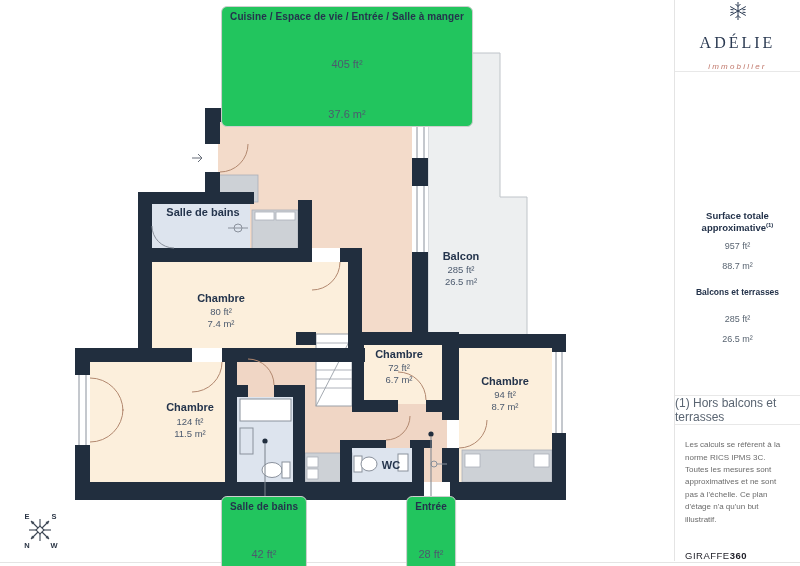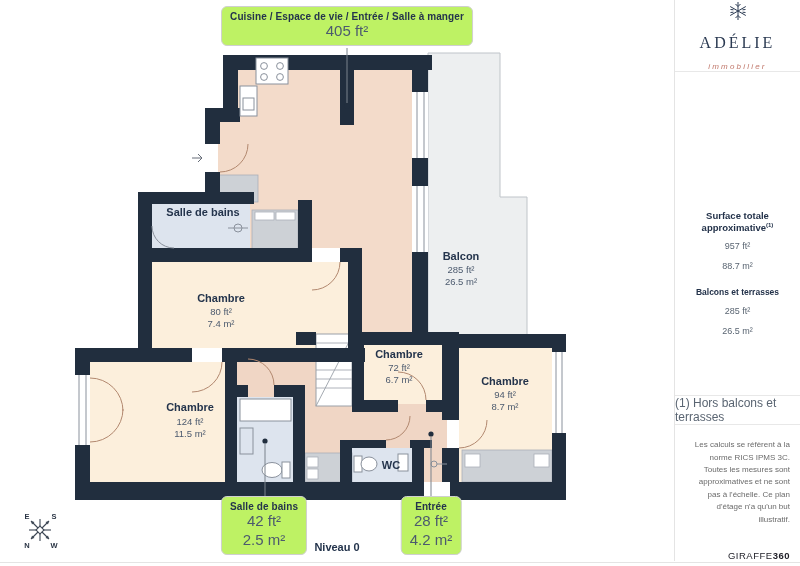--- a/index.html
+++ b/index.html
@@ -5,47 +5,47 @@
   html,body{margin:0;padding:0;}
   body{
     width:800px;height:566px;position:relative;background:#ffffff;
     font-family:"Liberation Sans", sans-serif;overflow:hidden;
     -webkit-font-smoothing:antialiased;
   }
   .plan-area{position:absolute;left:0;top:0;width:674px;height:566px;}
   .plan-svg{position:absolute;left:0;top:0;}
   
   .callout{
-    position:absolute;background:#bef264;border:1px solid #cfcfcf;border-radius:6px;
+    position:absolute;background:#22c55e;border:1px solid #cfcfcf;border-radius:6px;
     padding:4px 8px;text-align:center;color:#24344c;z-index:5;white-space:nowrap;
   }
   .callout .c-title{font-weight:bold;font-size:10px;letter-spacing:.1px;}
-  .callout .c-val{font-size:15px;color:#4c5a6e;line-height:1.25;}
+  .callout .c-val{font-size:11px;color:#4c5a6e;line-height:1.25;margin-top:36px;}
   .level-label{
     position:absolute;left:0;top:541px;width:674px;text-align:center;
     font-size:11px;font-weight:bold;color:#24344c;
   }
   
   .sidebar{
     position:absolute;right:0;top:0;width:125px;height:561px;background:#fff;
     border-left:1px solid #e4e4e4;display:flex;flex-direction:column;
   }
   .sb-logo{height:83px;border-bottom:1px solid #e8e8e8;display:flex;flex-direction:column;
     align-items:center;justify-content:center;gap:10px;}
   .brand-name{font-family:"Liberation Serif", serif;font-size:16px;letter-spacing:3px;
     color:#2b3a52;margin-top:2px;}
   .brand-tagline{font-size:8px;letter-spacing:2.2px;color:#c1786b;font-style:italic;}
   .sb-mid{height:366px;border-bottom:1px solid #e8e8e8;text-align:center;padding-top:138px;box-sizing:border-box;}
   .surface-title{font-size:9.5px;font-weight:bold;color:#23324a;line-height:1.3;padding:0 4px;}
   .surface-title sup{font-size:6px;}
   .sb-val{font-size:9px;color:#5a6572;line-height:1.45;margin-top:7px;}
-  .balcony-title{font-size:8.5px;font-weight:bold;color:#23324a;margin-top:14px;margin-bottom:8px;}
+  .balcony-title{font-size:8.5px;font-weight:bold;color:#23324a;margin-top:14px;margin-bottom:16px;}
   .sb-footnote{height:28px;border-bottom:1px solid #e8e8e8;display:flex;align-items:center;
     justify-content:center;font-size:12px;color:#5a6572;}
-  .sb-disclaimer{flex:1;padding:14px 10px 0;text-align:right;}
+  .sb-disclaimer{flex:1;padding:14px 10px 0;text-align:left;}
   .disclaimer-text{font-size:8px;color:#6b6b6b;line-height:1.55;}
   .giraffe{margin-top:24px;font-size:9.5px;color:#1d1d26;letter-spacing:.5px;}
   .giraffe b{font-weight:bold;}
   .bottom-rule{position:absolute;left:0;bottom:3px;width:800px;height:1px;background:#e4e4e4;}
   
   .wall{fill:#212e3e;}
   .door-arc{fill:none;stroke:#b2886f;stroke-width:1;}
   .fixture{fill:#ffffff;stroke:#8a919c;stroke-width:1;}
   .fixture2{fill:none;stroke:#8a919c;stroke-width:1;}
   .leader{stroke:#7b828c;stroke-width:1;}
@@ -259,35 +259,35 @@
     <text class="compass-letter" x="27" y="519" stroke="none">E</text>
     <text class="compass-letter" x="54" y="519" stroke="none">S</text>
     <text class="compass-letter" x="27" y="548" stroke="none">N</text>
     <text class="compass-letter" x="54" y="548" stroke="none">W</text>
   </g>
 </svg>
 
   <div class="callout" style="left:347px;top:6px;transform:translateX(-50%);">
     <div class="c-title">Cuisine / Espace de vie / Entrée / Salle à manger</div>
     <div class="c-val">405 ft²</div>
+    <div class="c-val">37.6 m²</div>
   </div>
 
   <div class="callout" style="left:264px;top:496px;transform:translateX(-50%);">
     <div class="c-title">Salle de bains</div>
     <div class="c-val">42 ft²</div>
     <div class="c-val">2.5 m²</div>
   </div>
 
   <div class="callout" style="left:431px;top:496px;transform:translateX(-50%);">
     <div class="c-title">Entrée</div>
     <div class="c-val">28 ft²</div>
     <div class="c-val">4.2 m²</div>
   </div>
 
-  <div class="level-label">Niveau 0</div>
 </div>
 
 <aside class="sidebar">
   <div class="sb-logo">
     <svg width="22" height="22" viewBox="0 0 22 22">
       <g stroke="#2b3a52" stroke-width="1" fill="none">
         <line x1="11" y1="2" x2="11" y2="20"></line>
         <line x1="3.2" y1="6.5" x2="18.8" y2="15.5"></line>
         <line x1="3.2" y1="15.5" x2="18.8" y2="6.5"></line>
         <line x1="8.5" y1="4" x2="11" y2="6.5"></line>

